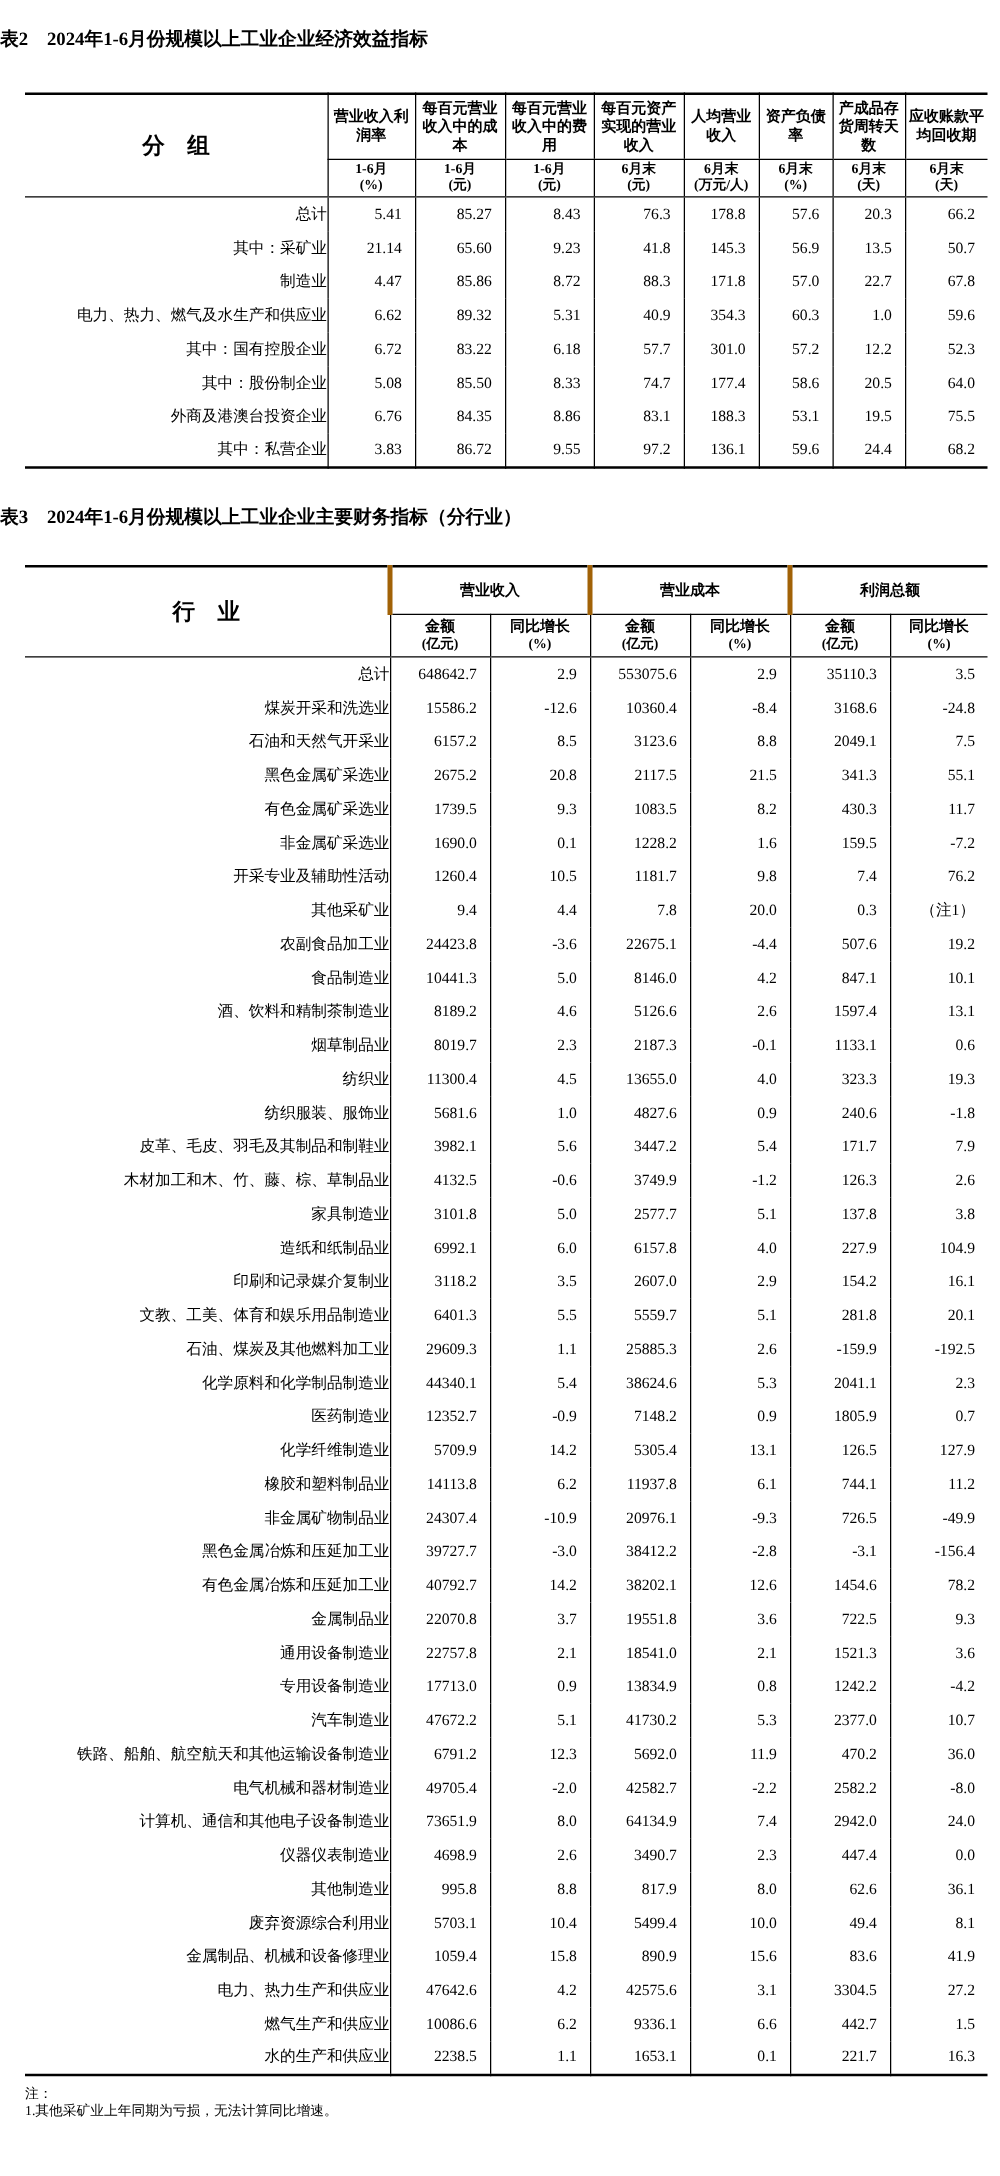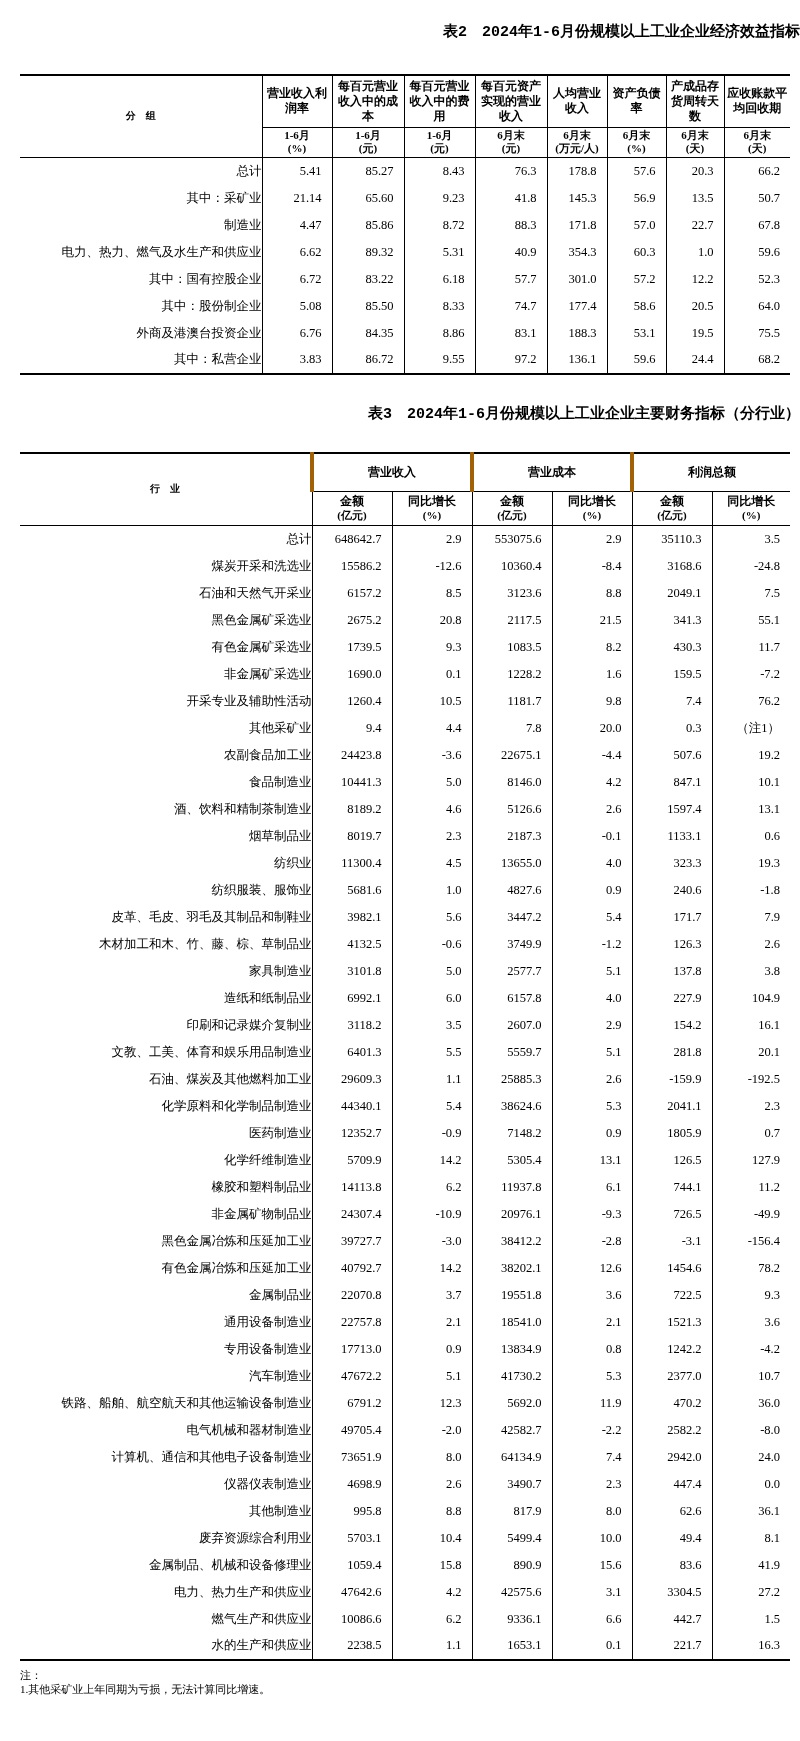--- a/index.html
+++ b/index.html
@@ -5,25 +5,24 @@
   * { box-sizing: border-box; }
   html, body {
     margin: 0; padding: 0;
     width: 800px; height: 1741px;
     background: #ffffff;
     color: #000;
     font-family: "Liberation Serif", "DejaVu Serif", serif;
     overflow: hidden;
   }
   .tbl-title {
-    text-align: right;
+    text-align: left;
     font-weight: bold;
     font-size: 15px;
     line-height: 19px;
-    font-family: Liberation Mono, monospace;
   }
   #title2 { padding-top: 23px; }
   #title3 { margin-top: 30px; }
 
   table.data {
     border-collapse: collapse;
     table-layout: fixed;
     margin-left: 20px;
     width: 770px;
     border-top: 2.5px solid #000;
@@ -34,21 +33,21 @@
 
   thead th, thead td {
     font-weight: bold;
     text-align: center;
     vertical-align: middle;
     padding: 1px 2px;
     font-size: 12px;
     line-height: 1.25;
   }
   .grp {
-    font-size: 10px;
+    font-size: 18px;
     border-bottom: 1.5px solid #000;
     margin-top: 48px;
   }
   
   tr.t2names { height: 52px; }
   tr.t2names th { border-left: 1px solid #000; border-bottom: 1px solid #000; }
   tr.t2units { height: 22px; }
   tr.t2units th { border-left: 1px solid #000; border-bottom: 1.5px solid #000; font-size: 11px; font-weight: bold; }
   
   tr.t3groups { height: 39px; }

